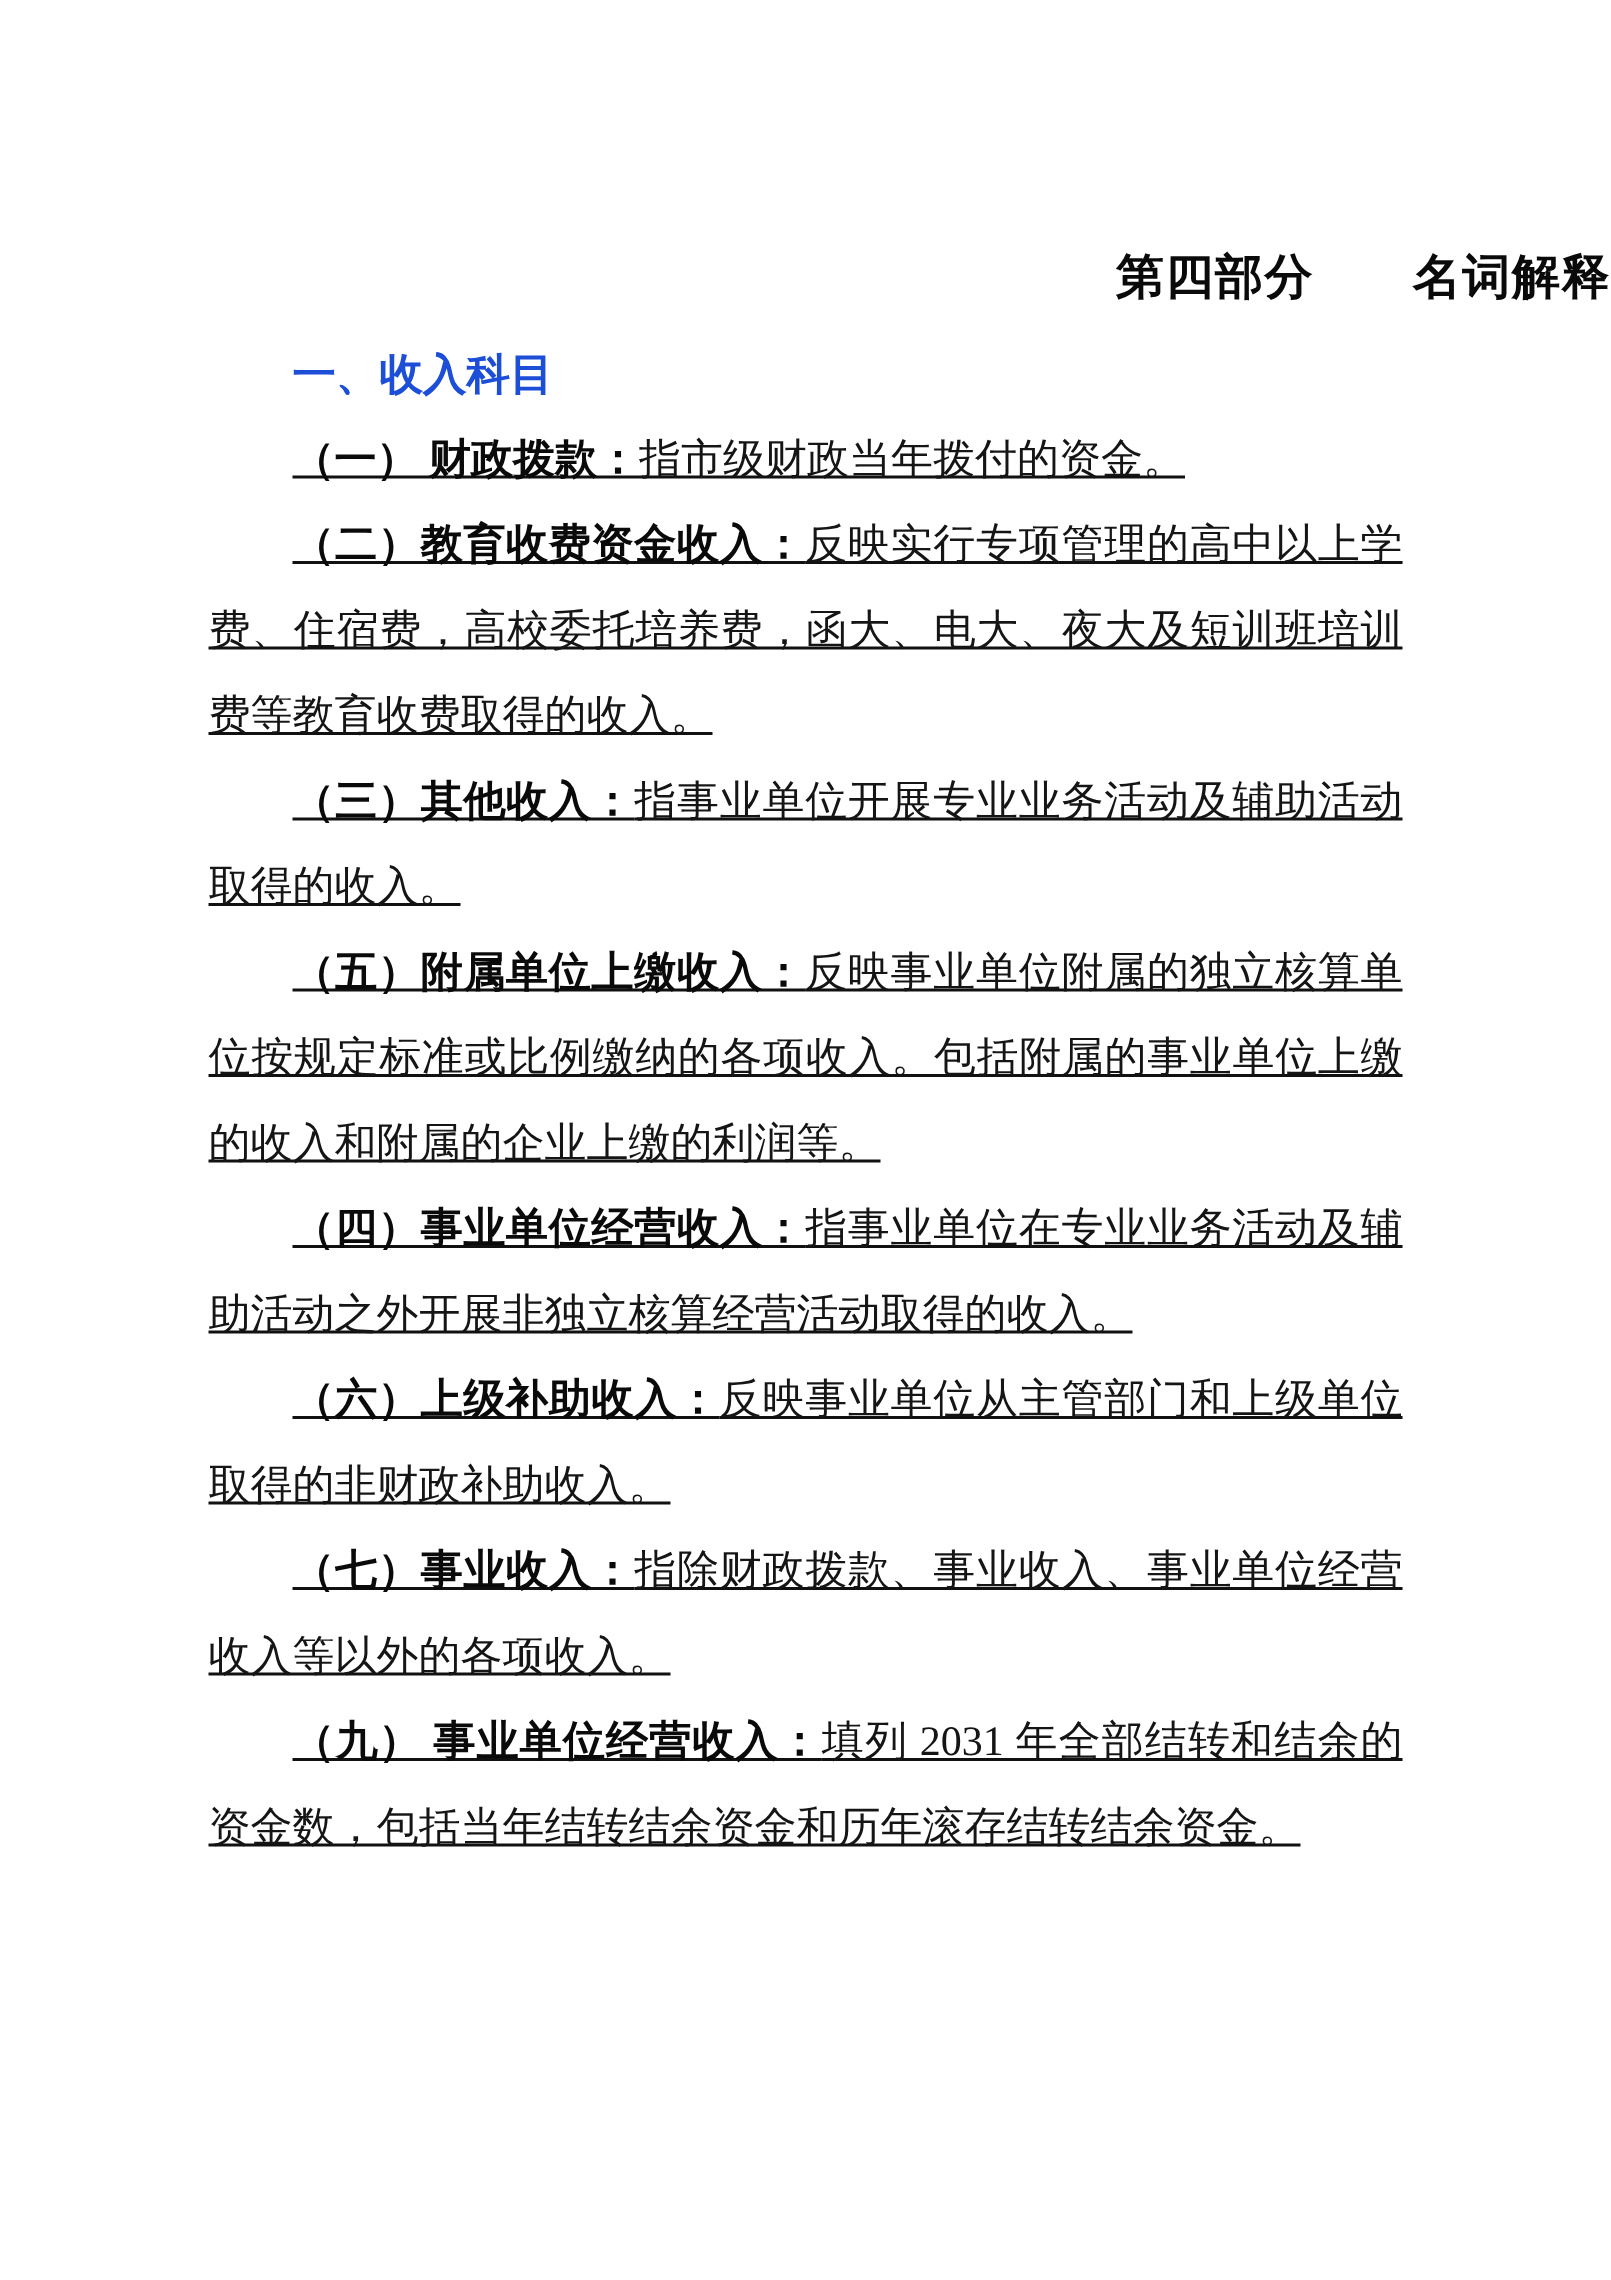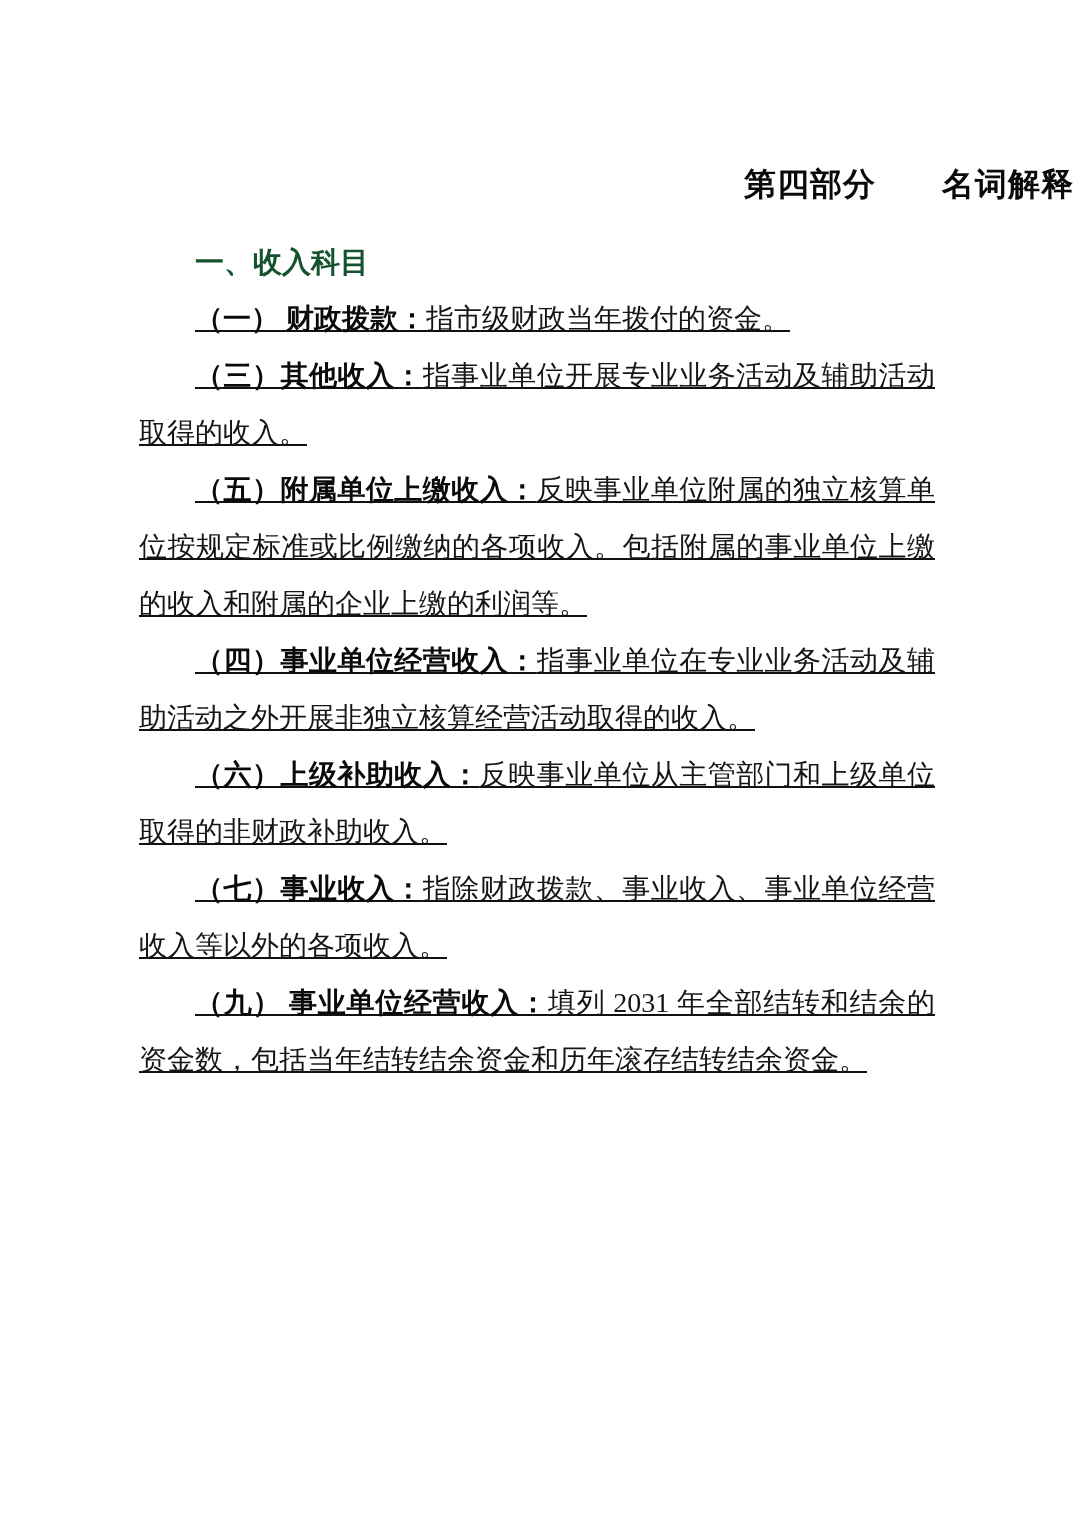--- a/index.html
+++ b/index.html
@@ -25,27 +25,27 @@
     line-height: 36px;
     letter-spacing: 1px;
     color: #0a0a0a;
   }
 
   .content {
     padding: 0 139px;
   }
 
   .section-heading {
-    margin-top: 44px;
+    margin-top: 32px;
     text-indent: 56px;
     font-family: "Liberation Sans", sans-serif;
     font-weight: 700;
     font-size: 29px;
     line-height: 33px;
-    color: #14532d;
+    color: #1d4ed8;
   }
 
   .paragraphs {
     margin-top: 11px;
     text-decoration: underline;
   }
 
   .para {
     font-size: 28px;
     line-height: 57px;
@@ -67,20 +67,21 @@
   <h1 class="doc-title">第四部分　　名词解释</h1>
 
   <div class="content">
 
     <h2 class="section-heading">一、收入科目</h2>
 
     <div class="paragraphs">
 
       <p class="para"><span class="term">（一） 财政拨款：</span><span>指市级财政当年拨付的资金。</span></p>
 
+      <p class="para"><span class="term">（二）教育收费资金收入：</span><span>反映实行专项管理的高中以上学费、住宿费，高校委托培养费，函大、电大、夜大及短训班培训费等教育收费取得的收入。</span></p>
 
       <p class="para"><span class="term">（三）其他收入：</span><span>指事业单位开展专业业务活动及辅助活动取得的收入。</span></p>
 
       <p class="para"><span class="term">（五）附属单位上缴收入：</span><span>反映事业单位附属的独立核算单位按规定标准或比例缴纳的各项收入。包括附属的事业单位上缴的收入和附属的企业上缴的利润等。</span></p>
 
       <p class="para"><span class="term">（四）事业单位经营收入：</span><span>指事业单位在专业业务活动及辅助活动之外开展非独立核算经营活动取得的收入。</span></p>
 
       <p class="para"><span class="term">（六）上级补助收入：</span><span>反映事业单位从主管部门和上级单位取得的非财政补助收入。</span></p>
 
       <p class="para"><span class="term">（七）事业收入：</span><span>指除财政拨款、事业收入、事业单位经营收入等以外的各项收入。</span></p>

